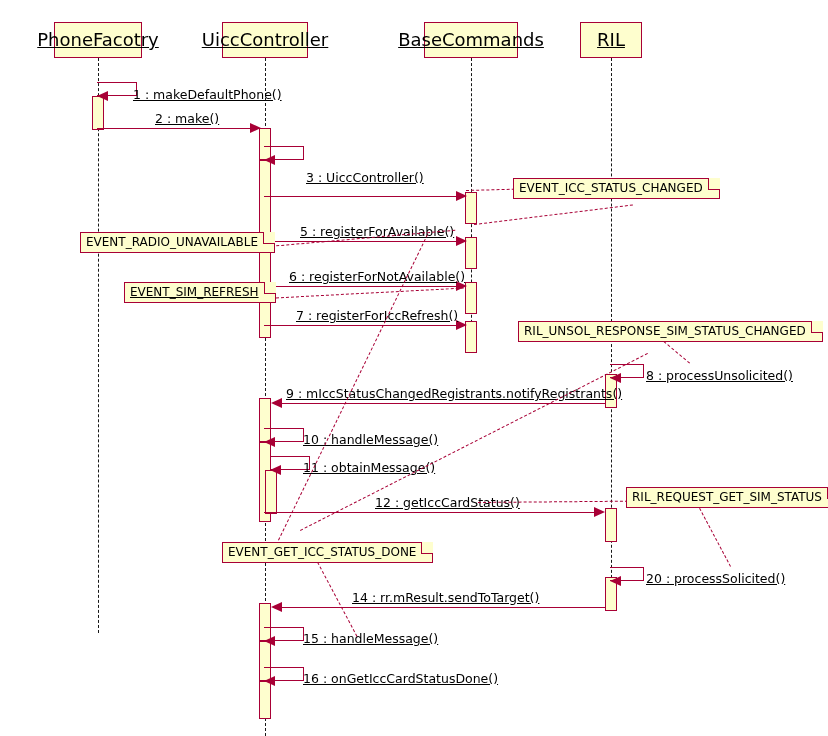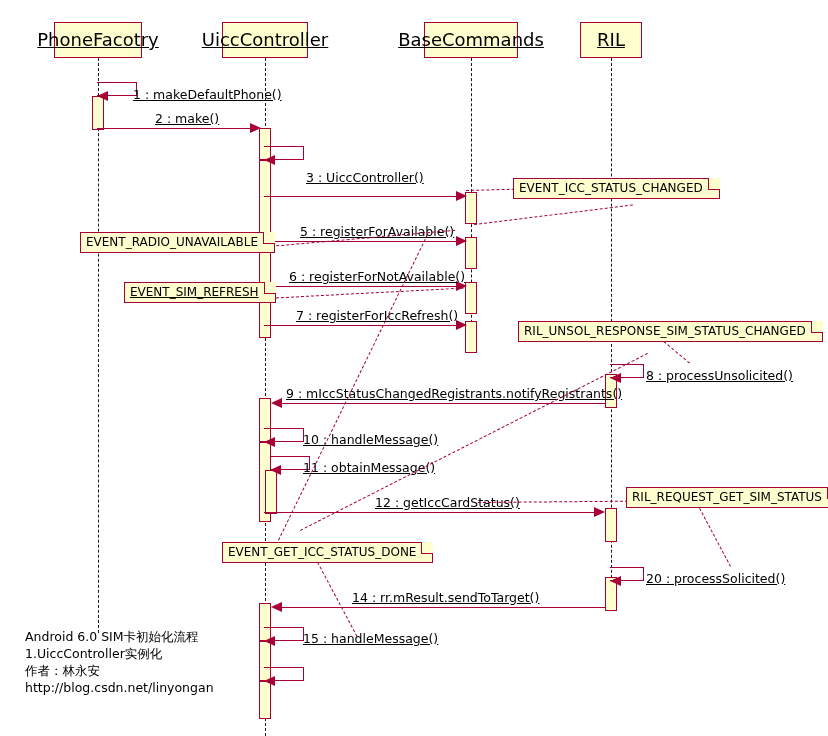--- a/index.html
+++ b/index.html
@@ -236,20 +236,21 @@
   <div class="msg-line" style="left:275px; top:607px; width:330px;"></div>
   <div class="arrow-head arrow-left" style="left:271px; top:602px;"></div>
   <div class="msg-label" style="left:352px; top:592px;">14 : rr.mResult.sendToTarget()</div>
 
   <div class="self-msg" style="left:264px; top:627px; width:40px; height:14px;"></div>
   <div class="arrow-head arrow-left" style="left:264px; top:636px;"></div>
   <div class="msg-label" style="left:303px; top:633px;">15 : handleMessage()</div>
 
   <div class="self-msg" style="left:264px; top:667px; width:40px; height:14px;"></div>
   <div class="arrow-head arrow-left" style="left:264px; top:676px;"></div>
+  <div class="msg-label" style="left:303px; top:673px;">16 : onGetIccCardStatusDone()</div>
 
   <div class="note-link" style="left:466px; top:190px; width:64px; transform:rotate(-1.5deg);"></div>
 
   <div class="note-link" style="left:474px; top:224px; width:160px; transform:rotate(-7deg);"></div>
 
   <div class="note-link" style="left:246px; top:248px; width:210px; transform:rotate(-5deg);"></div>
 
   <div class="note-link" style="left:246px; top:299px; width:218px; transform:rotate(-3deg);"></div>
 
   <div class="note-link" style="left:664px; top:341px; width:34px; transform:rotate(40deg);"></div>
@@ -293,20 +294,14 @@
     <span class="note-fold-tri"></span>
     <span class="note-fold"></span>
   </div>
 
   <div class="note" style="left:222px; top:542px;">
     <span>EVENT_GET_ICC_STATUS_DONE</span>
     <span class="note-fold-tri"></span>
     <span class="note-fold"></span>
   </div>
 
-  <div id="caption" style="left:25px; top:628px;">
-    <div>Android 6.0 SIM卡初始化流程</div>
-    <div>1.UiccController实例化</div>
-    <div>作者：林永安</div>
-    <div>http://blog.csdn.net/linyongan</div>
-  </div>
 
 </div>
 
 </body></html>

